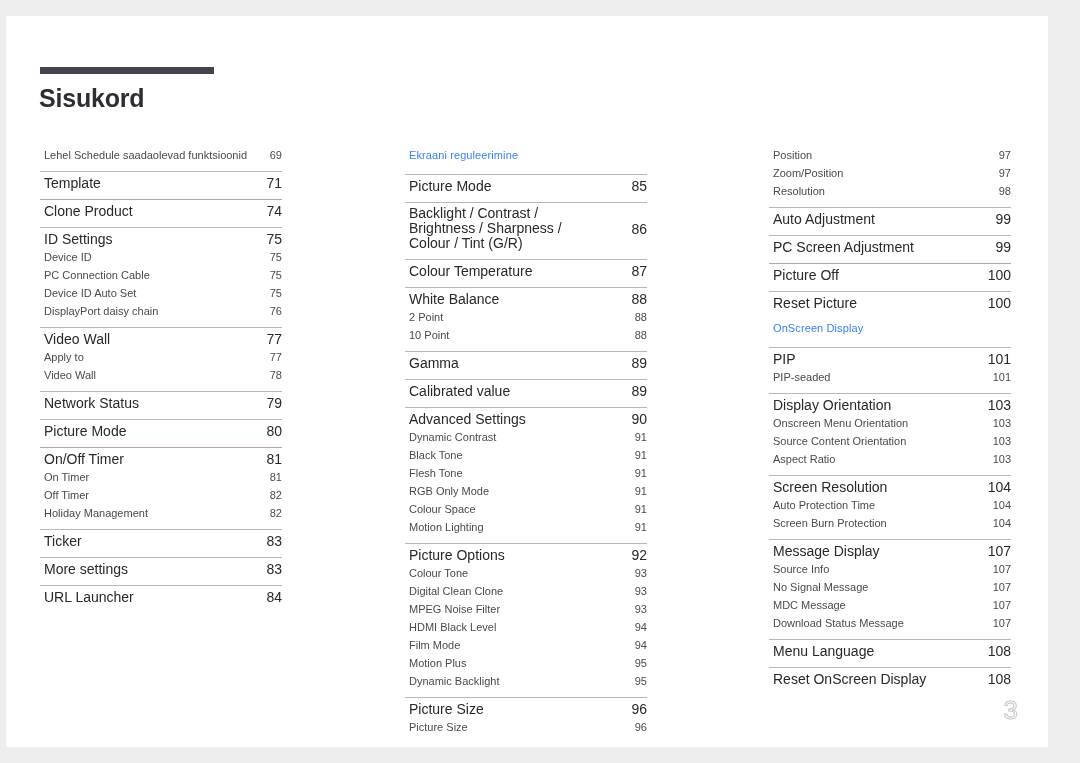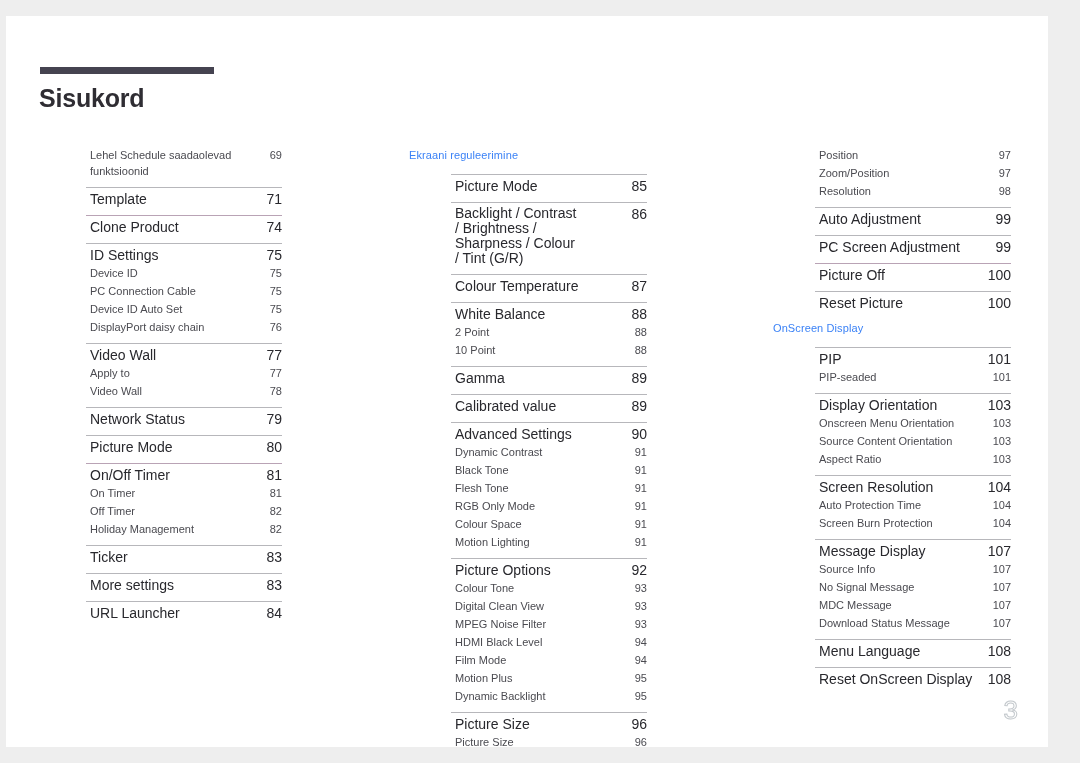--- a/index.html
+++ b/index.html
@@ -67,21 +67,20 @@
     margin: 0 0 10px 4px;
     line-height: 18px;
   }
   .section-heading.spaced-top { }
 
   
   .toc-group {
     border-top: 1px solid #b7b7bb;
     padding-top: 2px;
     padding-bottom: 7px;
-    margin-left: 46px;
   }
   .toc-group.tinted { border-top-color: #b9a3b5; }
   .toc-group.noline { border-top: none; padding-top: 0; }
 
   .toc-row {
     display: flex;
     align-items: baseline;
     justify-content: space-between;
     padding: 1px 0 1px 4px;
   }
@@ -103,21 +102,21 @@
     font-weight: normal;
     color: #28282d;
     font-size: 14px;
   }
   .toc-row.sub .lbl,
   .toc-row.sub .pg {
     font-weight: normal;
     color: #4a4a50;
   }
   .toc-row.multiline {
-    align-items: flex-start;
+    align-items: center;
     gap: 44px;
   }
   .toc-row.multiline .lbl { line-height: 15px; }
 
   
   .folio {
     position: absolute;
     right: 30px;
     bottom: 24px;
     font-size: 26px;
@@ -324,21 +323,21 @@
           <div class="toc-group">
             <div class="toc-row main">
               <span class="lbl">Picture Options</span>
               <span class="pg">92</span>
             </div>
             <div class="toc-row sub">
               <span class="lbl">Colour Tone</span>
               <span class="pg">93</span>
             </div>
             <div class="toc-row sub">
-              <span class="lbl">Digital Clean View</span>
+              <span class="lbl">Digital Clean Clone</span>
               <span class="pg">93</span>
             </div>
             <div class="toc-row sub">
               <span class="lbl">MPEG Noise Filter</span>
               <span class="pg">93</span>
             </div>
             <div class="toc-row sub">
               <span class="lbl">HDMI Black Level</span>
               <span class="pg">94</span>
             </div>

